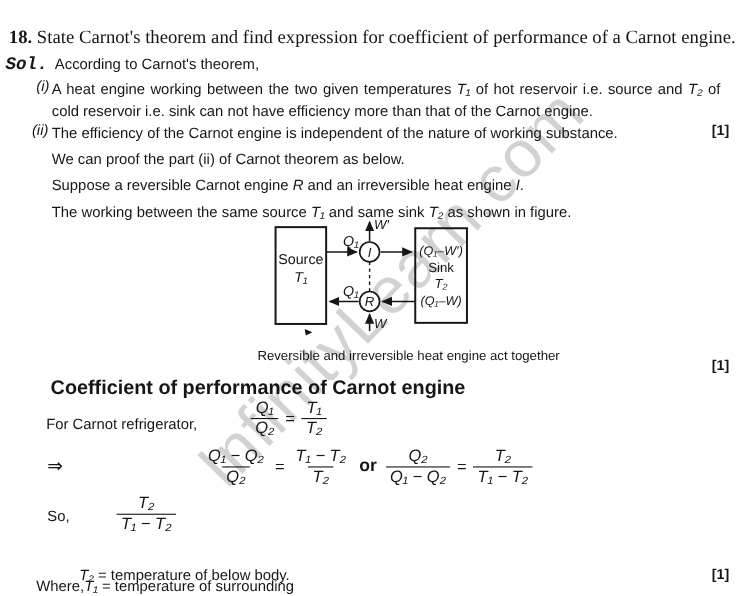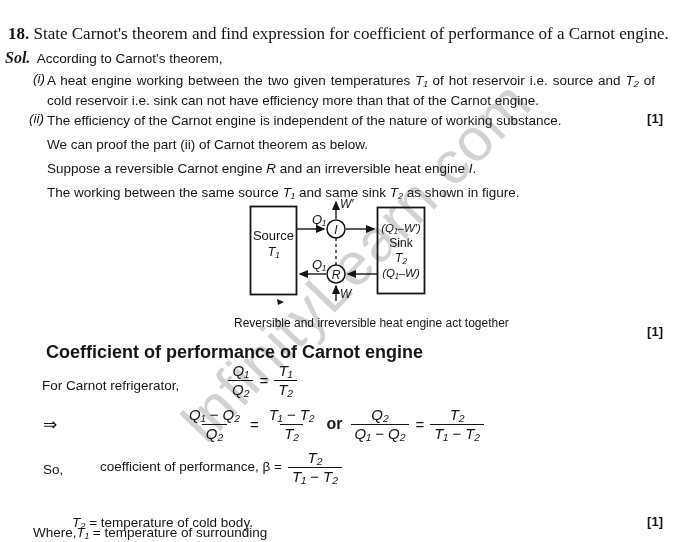--- a/index.html
+++ b/index.html
@@ -18,21 +18,21 @@
   }
   .content{position:relative;z-index:1;}
   .question{
     position:absolute;left:8px;top:5px;width:657px;
     font-size:17px;line-height:23px;text-align:justify;
     padding-left:30px;text-indent:-30px;
     font-family:"Liberation Serif","DejaVu Serif",serif;
   }
   .qnum{font-weight:bold;margin-top:45px;}
   .sol-label{
-    font-family:Liberation Serif, serif;
+    font-family:Liberation Mono, monospace;
     font-weight:bold;font-style:italic;font-size:16px;
   }
   .body-text{font-size:13.5px;line-height:20px;}
   .marker{font-size:13.5px;}
   .it{font-style:italic;}
   .marks{font-size:13px;font-weight:bold;}
   .heading{font-size:18px;font-weight:bold;}
   .caption{font-size:12px;margin-left:34px;}
   .mrow{position:absolute;display:flex;align-items:center;font-size:15px;}
   .frac{
@@ -155,27 +155,26 @@
       </span>
       <span class="op">=</span>
       <span class="frac">
         <span class="num">T₂</span>
         <span class="den">T₁ − T₂</span>
       </span>
     </div>
 
     <div class="abs body-text" style="left:43px;top:460px;">So,</div>
     <div class="mrow" style="left:100px;top:446px;height:42px;">
-      <span class="body-text">coefficient of performance, β =</span>
       <span class="frac" style="margin-left:6px;">
         <span class="num">T₂</span>
         <span class="den">T₁ − T₂</span>
       </span>
     </div>
 
     <div class="abs body-text" style="left:33px;top:491px;margin-top:32px;"><span>Where,</span><span class="it">T₁</span><span> = temperature of surrounding</span></div>
 
-    <div class="abs body-text" style="left:72px;top:513px;"><span class="it">T₂</span><span> = temperature of cold body.</span></div>
+    <div class="abs body-text" style="left:72px;top:513px;"><span class="it">T₂</span><span> = temperature of below body.</span></div>
 
     <span class="abs marks" style="right:10px;top:514px;">[1]</span>
 
   </div>
 </div>
 
 </body></html>

